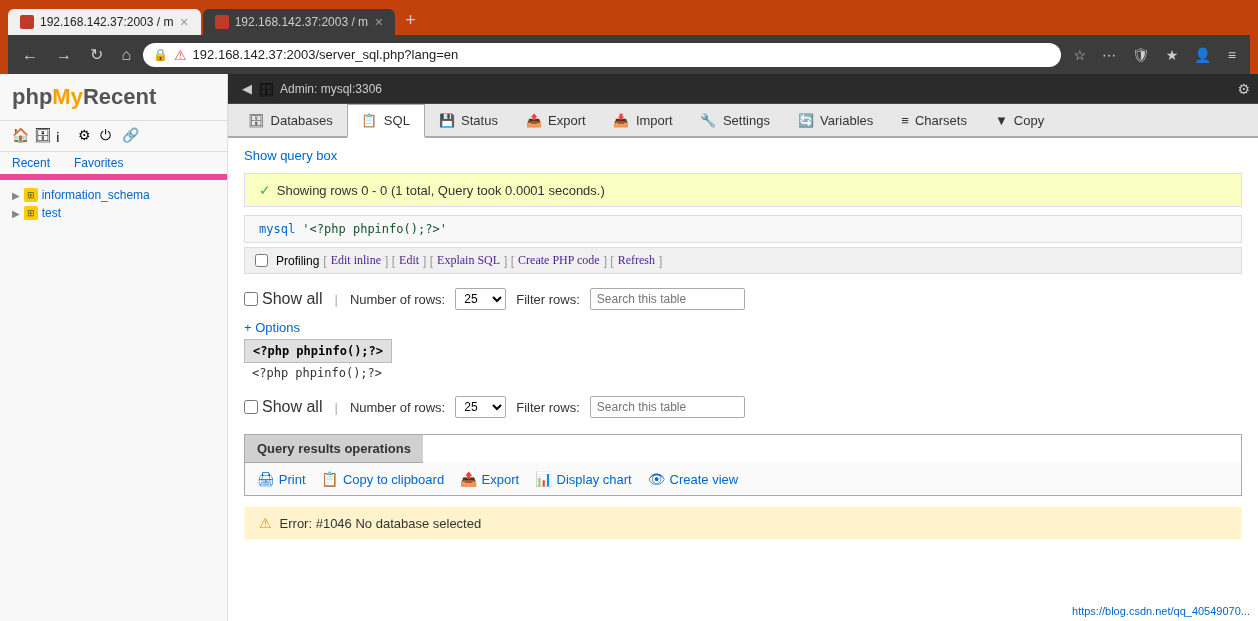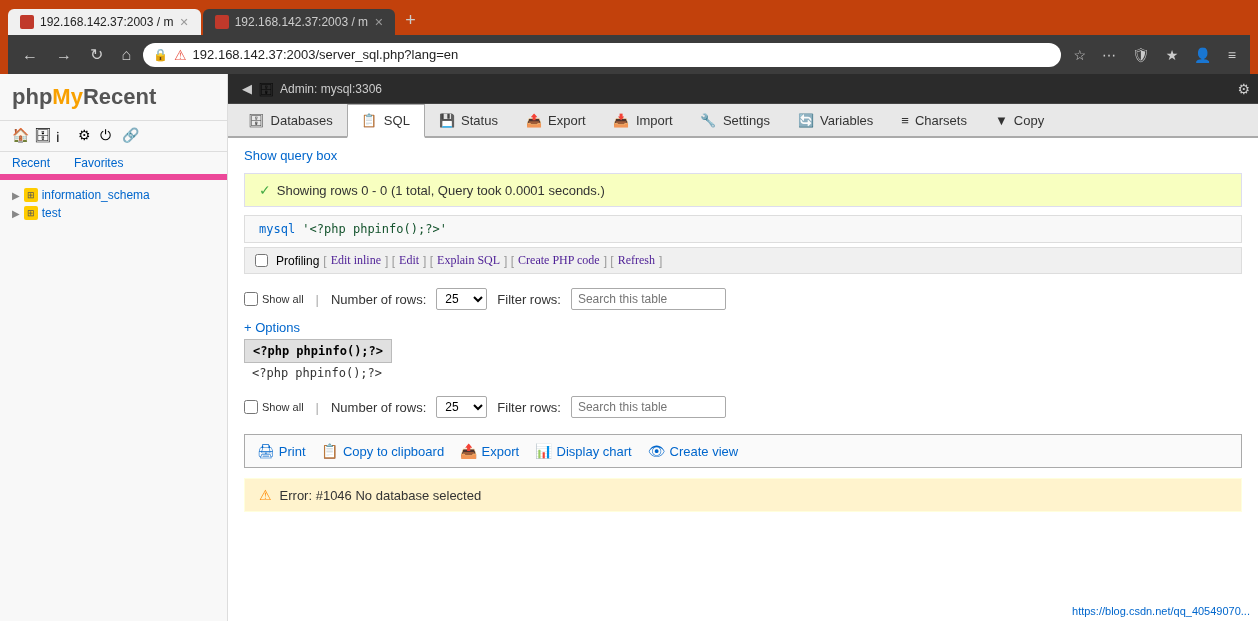--- a/index.html
+++ b/index.html
@@ -73,21 +73,21 @@
     
     .profiling-bar { background: #f0f0f0; border: 1px solid #ddd; padding: 5px 10px; display: flex; align-items: center; gap: 4px; margin-bottom: 8px; font-size: 12px; }
     .profiling-checkbox { margin-right: 4px; }
     .profiling-link { color: #4c1d95; cursor: pointer; font-family: Liberation Serif, serif; }
     .profiling-sep { color: #999; }
 
     
     .table-controls { display: flex; align-items: center; gap: 10px; padding: 6px 0; margin-bottom: 4px; }
     .show-all-checkbox { display: flex; align-items: center; gap: 4px; }
     .show-all-checkbox input { width: 14px; height: 14px; }
-    .show-all-label { font-size: 11px; color: #333; }
+    .show-all-label { font-size: 16px; color: #333; }
     .separator { color: #aaa; margin: 0 2px; }
     .rows-label { font-size: 13px; color: #333; }
     .rows-select { border: 1px solid #aaa; border-radius: 2px; padding: 2px 4px; font-size: 12px; background: #fff; }
     .filter-label { font-size: 13px; color: #333; }
     .filter-input { border: 1px solid #aaa; border-radius: 2px; padding: 3px 6px; font-size: 12px; width: 155px; color: #999; }
 
     
     .options-row { margin: 4px 0; }
     .options-link { color: #06c; font-size: 13px; cursor: pointer; }
 
@@ -297,20 +297,21 @@
         <select class="rows-select">
           <option>25</option>
           <option>50</option>
           <option>100</option>
         </select>
         <span class="filter-label">Filter rows:</span>
         <input class="filter-input" placeholder="Search this table" style="">
       </div>
 
       <div class="query-ops-section">
+        <div class="query-ops-header">Query results operations</div>
         <div class="query-ops-body">
           <a class="ops-link">
             <span class="ops-icon">🖨</span>
             <span>Print</span>
           </a>
           <a class="ops-link">
             <span class="ops-icon">📋</span>
             <span>Copy to clipboard</span>
           </a>
           <a class="ops-link">

